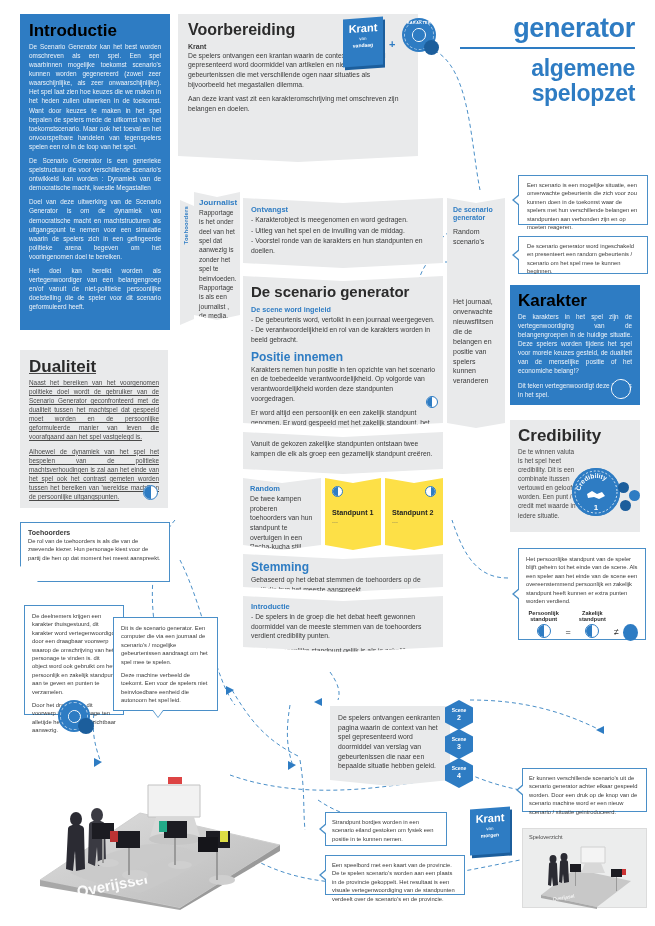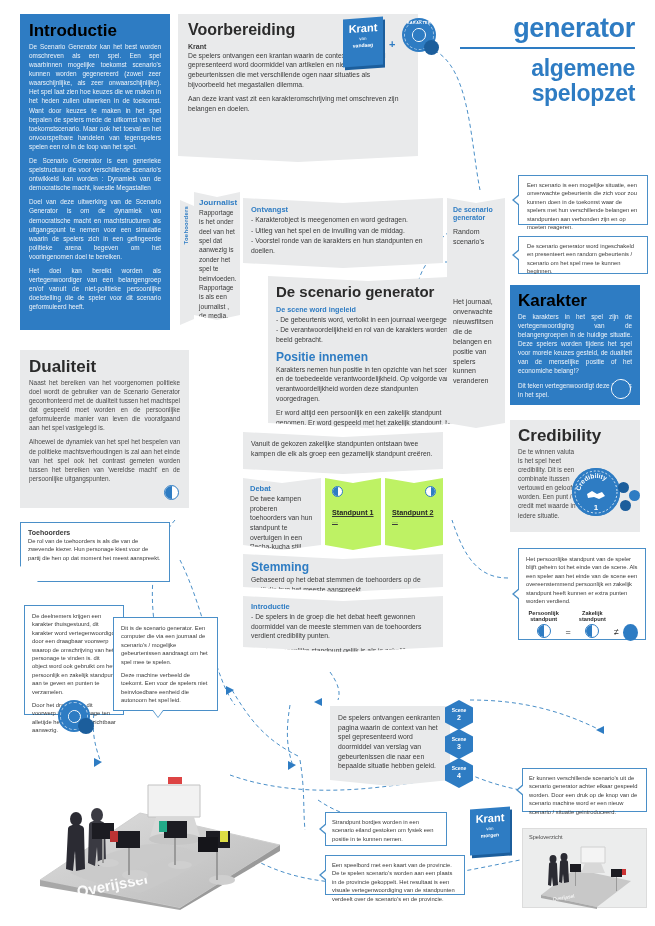--- a/index.html
+++ b/index.html
@@ -118,23 +118,22 @@
   .scene{
     position:absolute; width:28px; height:30px; background:#2e7cc3; color:#fff;
     clip-path: polygon(50% 0, 100% 25%, 100% 75%, 50% 100%, 0 75%, 0 25%);
     display:flex; flex-direction:column; align-items:center; justify-content:center;
     font-size:5px; font-weight:bold; line-height:1.15; text-align:center;
   }
   .scene .n{ font-size:7px; }
 
   
   .sp{
-    position:absolute; background:#bef264;
+    position:absolute; background:#fde047;
     clip-path: polygon(0 0, 50% 5px, 100% 0, 100% calc(100% - 5px), 50% 100%, 0 calc(100% - 5px));
-    text-decoration: underline;
   }
 
   svg.deco{ position:absolute; left:0; top:0; width:655px; height:926px; pointer-events:none; }
 
   .cap{ font-size:5.6px; line-height:1.4; }
   .credbadge{
     position:absolute; width:48px;height:48px;border-radius:50%;background:#2e7cc3;
   }
 </style>
 </head>
@@ -175,21 +174,21 @@
   </svg>
 
   <div class="panel blue" style="left:20px; top:14px; width:150px; height:316px; padding:8px 9px;">
     <h2 class="w">Introductie</h2>
     <p class="just w">De Scenario Generator kan het best worden omschreven als een spel. Een spel waarbinnen mogelijke toekomst scenario's kunnen worden gegenereerd (zowel zeer waarschijnlijke, als zeer onwaarschijnlijke). Het spel laat zien hoe keuzes die we maken in het heden zullen uitwerken in de toekomst. Want door keuzes te maken in het spel bepalen de spelers mede de uitkomst van het toekomstscenario. Maar ook het toeval en het onvoorspelbare handelen van tegenspelers spelen een rol in de loop van het spel.</p>
     <p class="just w">De Scenario Generator is een generieke spelstructuur die voor verschillende scenario's ontwikkeld kan worden : Dynamiek van de democratische macht, kwestie Megastallen</p>
     <p class="just w">Doel van deze uitwerking van de Scenario Generator is om de dynamiek van democratische macht en machtstructuren als uitgangspunt te nemen voor een simulatie waarin de spelers zich in een gefingeerde politieke arena begeven om het vooringenomen doel te bereiken.</p>
     <p class="just w">Het doel kan bereikt worden als vertegenwoordiger van een belangengroep en/of vanuit de niet-politieke persoonlijke doelstelling die de speler voor dit scenario geformuleerd heeft.</p>
   </div>
 
-  <div class="panel grey" style="left:20px; top:350px; width:169px; height:158px; padding:8px 9px;">
+  <div class="panel grey" style="left:20px; top:350px; width:148px; height:158px; padding:8px 9px;text-decoration:underline;">
     <h2 class="d">Dualiteit</h2>
     <p class="just">Naast het bereiken van het voorgenomen politieke doel wordt de gebruiker van de Scenario Generator geconfronteerd met de dualiteit tussen het machtspel dat gespeeld moet worden en de persoonlijke geformuleerde manier van leven die voorafgaand aan het spel vastgelegd is.</p>
     <p class="just">Alhoewel de dynamiek van het spel het bespelen van de politieke machtsverhoudingen is zal aan het einde van het spel ook het contrast gemeten worden tussen het bereiken van 'wereldse macht' en de persoonlijke uitgangspunten.</p>
     <span class="moon" style="position:absolute; right:10px; bottom:8px; width:15px;height:15px;"></span>
   </div>
 
   <div class="bubble" style="left:20px; top:522px; width:150px; height:60px; padding:6px 7px;
        clip-path:polygon(0 0, 100% 0, 100% 100%, 18px 100%, 0 calc(100% - 16px));">
     <h3 class="dark" style="font-size:7px;">Toehoorders</h3>
     <p class="small">De rol van de toehoorders is als die van de zwevende kiezer. Hun personage kiest voor de partij die hen op dat moment het meest aanspreekt.</p>
@@ -299,37 +298,37 @@
     <p style="font-size:6.6px;">Rapportage is het onder deel van het spel dat aanwezig is zonder het spel te beinvloeden. Rapportage is als een journalist , de media, die verslag doet van de gespeelde situatie / scenario.</p>
   </div>
 
   <div class="chev" style="left:243px; top:198px; width:200px; height:70px; padding:7px 8px;">
     <h3 style="font-size:7.5px;">Ontvangst</h3>
     <p class="mid">- Karakterobject is meegenomen en word gedragen.</p>
     <p class="mid" style="margin-top:-4px;">- Uitleg van het spel en de invulling van de middag.</p>
     <p class="mid" style="margin-top:-4px;">- Voorstel ronde van de karakters en hun standpunten en doellen.</p>
   </div>
 
-  <div class="chev" style="left:243px; top:276px; width:200px; height:152px; padding:8px;margin-left:25px;">
+  <div class="chev" style="left:243px; top:276px; width:200px; height:152px; padding:8px;">
     <h2 class="d" style="font-size:15px; margin-bottom:5px;">De scenario generator</h2>
     <h3 style="font-size:7.2px;">De scene word ingeleid</h3>
     <p class="mid">- De gebeurtenis word, vertolkt in een journaal weergegeven.</p>
     <p class="mid" style="margin-top:-4px;">- De verantwoordelijkheid en rol van de karakters worden in beeld gebracht.</p>
     <h3 style="font-size:12px; margin-top:4px;">Positie innemen</h3>
     <p class="mid">Karakters nemen hun positie in ten opzichte van het scenario en de toebedeelde verantwoordelijkheid. Op volgorde van verantwoordelijkheid worden deze standpunten voorgedragen.</p>
     <p class="mid">Er word altijd een persoonlijk en een zakelijk standpunt genomen. Er word gespeeld met het zakelijk standpunt, het persoonlijke standpunt is geheim</p>
     <span class="moon" style="position:absolute; right:5px; bottom:20px; width:12px;height:12px;"></span>
   </div>
 
   <div class="chev" style="left:243px; top:432px; width:200px; height:42px; padding:7px 8px;">
     <p class="mid">Vanuit de gekozen zakelijke standpunten ontstaan twee kampen die elk als groep een gezamelijk standpunt creëren.</p>
   </div>
 
   <div class="chev" style="left:243px; top:478px; width:78px; height:72px; padding:6px 7px;">
-    <h3 style="font-size:7.5px;">Debat</h3>
+    <h3 style="font-size:7.5px;">Random</h3>
     <p class="mid">De twee kampen proberen toehoorders van hun standpunt te overtuigen in een Pecha-kucha stijl debat.</p>
   </div>
   <div class="sp" style="left:325px; top:478px; width:56px; height:72px; padding:6px 7px;">
     <span class="moon" style="position:absolute; left:7px; top:8px; width:11px;height:11px;"></span>
     <div style="font-size:7.2px; font-weight:bold; color:#222; margin-top:24px;">Standpunt 1</div>
     <div style="font-size:7px; color:#666;">...</div>
   </div>
   <div class="sp" style="left:385px; top:478px; width:58px; height:72px; padding:6px 7px;">
     <span class="moon r" style="position:absolute; right:7px; top:8px; width:11px;height:11px;"></span>
     <div style="font-size:7.2px; font-weight:bold; color:#222; margin-top:24px;">Standpunt 2</div>

